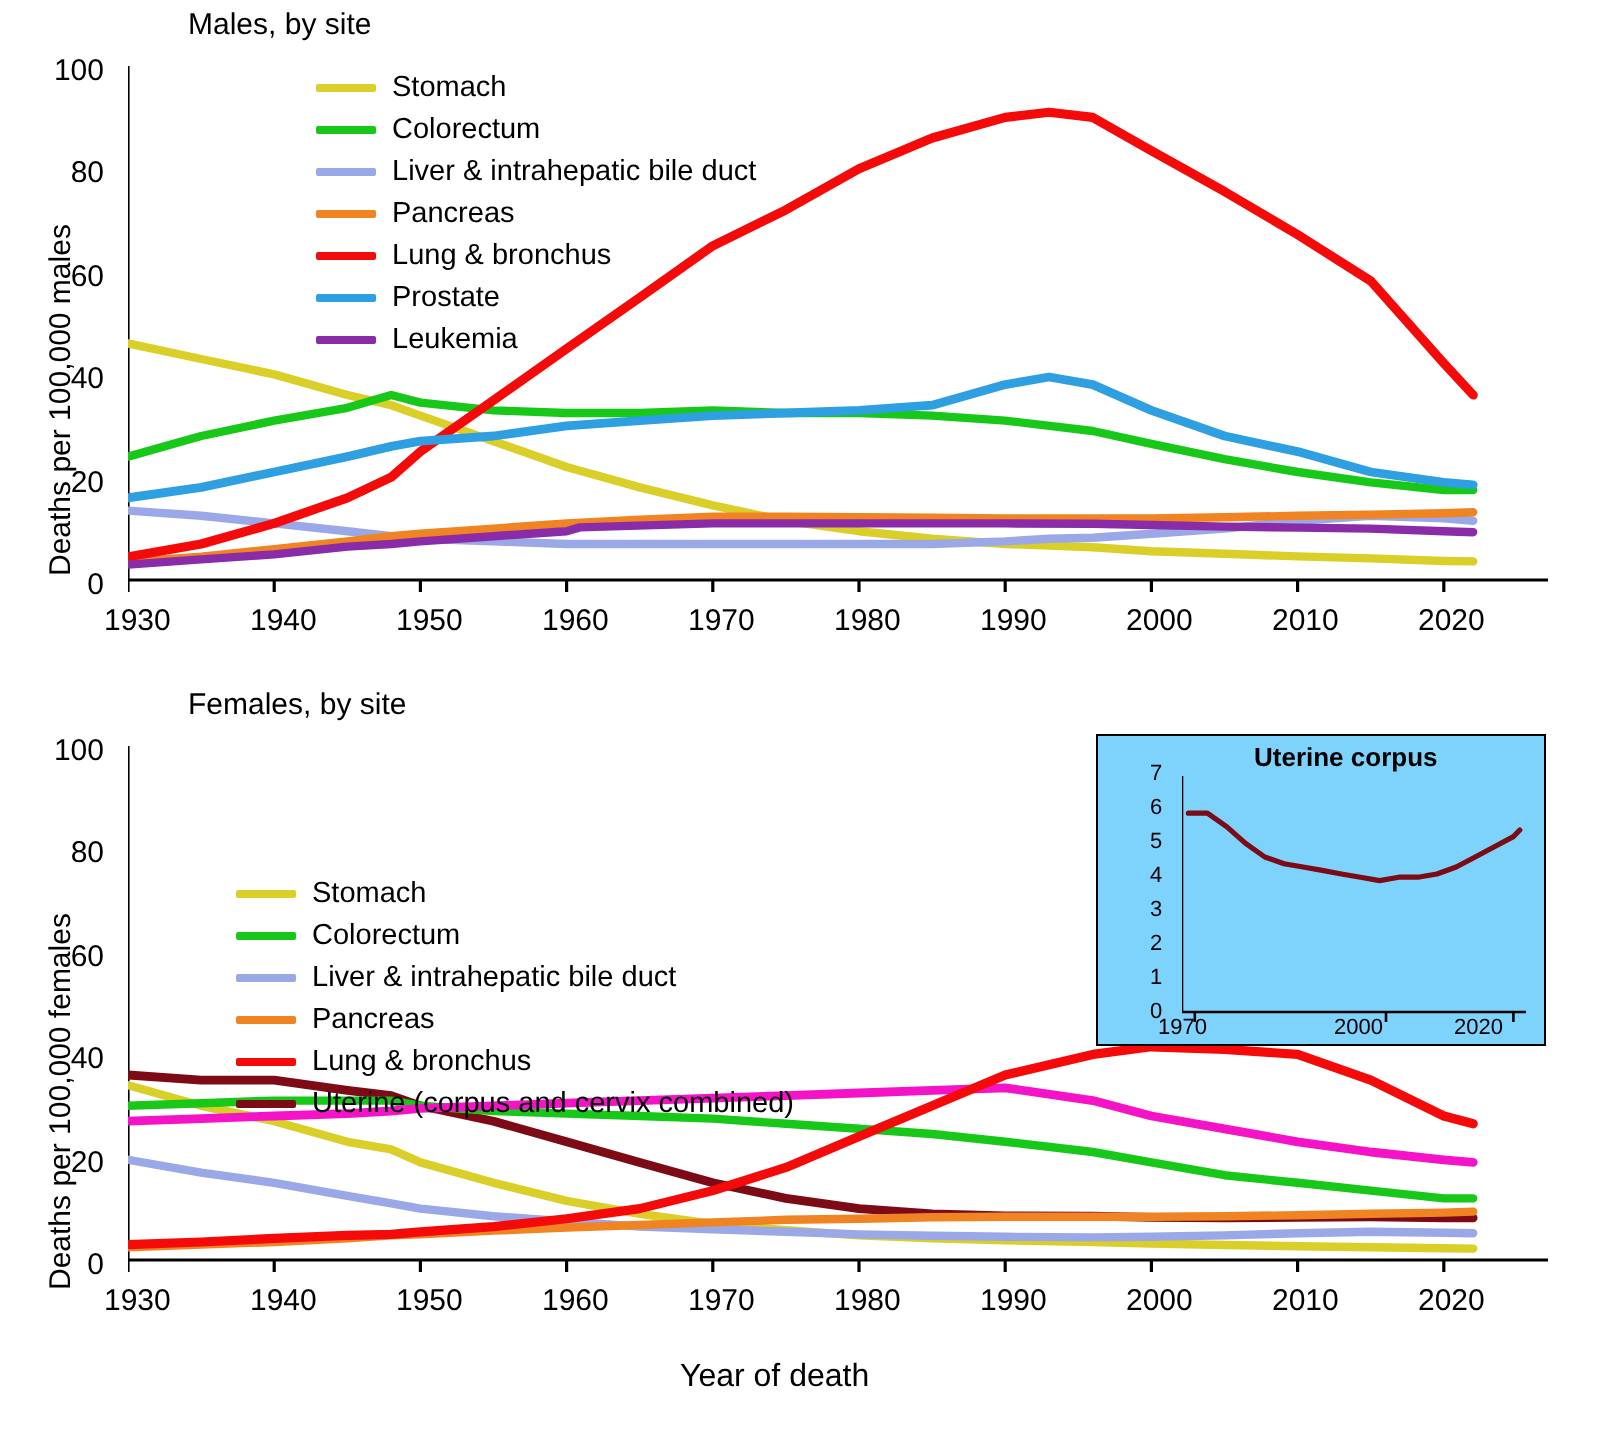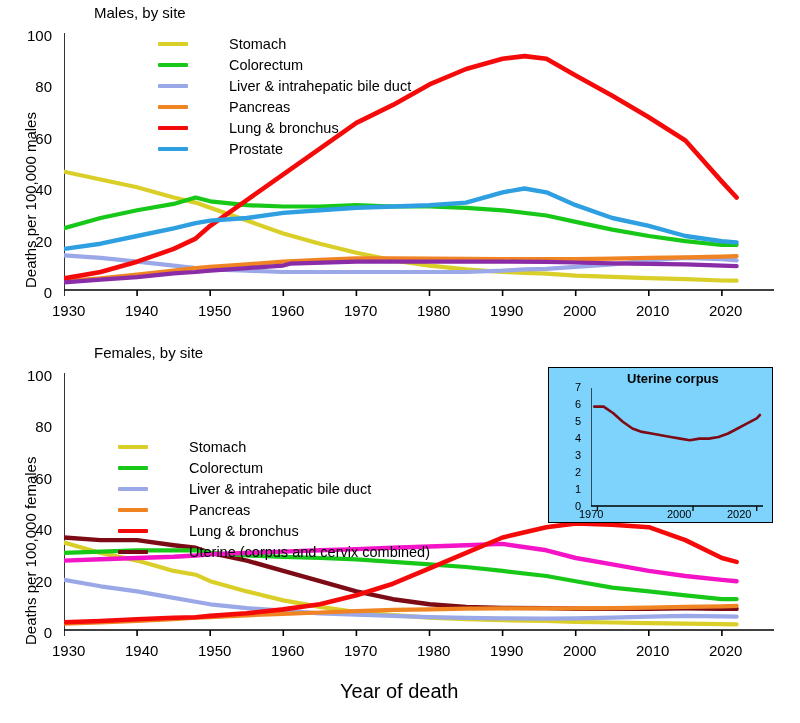--- a/index.html
+++ b/index.html
@@ -26,39 +26,38 @@
   }
   .axis-label-y {
     position: absolute;
     font-size: 15px;
     transform: rotate(-90deg);
     transform-origin: left top;
     white-space: nowrap;
   }
   .axis-label-x {
     position: absolute;
-    font-size: 20px;
+    font-size: 16px;
     white-space: nowrap;
   }
   .tick-label {
     position: absolute;
     font-size: 15px;
     white-space: nowrap;
   }
   .tick-label.y {
     text-align: right;
   }
   .legend {
     position: absolute;
   }
   .legend-row {
     display: flex;
     align-items: center;
     height: 21px;
-    gap: 33px;
   }
   .legend-swatch {
     width: 30px;
     height: 4px;
     border-radius: 1px;
     margin-right: 8px;
     flex: 0 0 auto;
   }
   .legend-text {
     font-size: 14.5px;
@@ -165,20 +164,24 @@
       <span class="legend-swatch" style="background:#f08422;"></span>
       <span class="legend-text">Pancreas</span>
     </div>
     <div class="legend-row">
       <span class="legend-swatch" style="background:#f50a0a;"></span>
       <span class="legend-text">Lung &amp; bronchus</span>
     </div>
     <div class="legend-row">
       <span class="legend-swatch" style="background:#2e9fe0;"></span>
       <span class="legend-text">Prostate</span>
+    </div>
+    <div class="legend-row">
+      <span class="legend-swatch" style="background:#8a2ba8;"></span>
+      <span class="legend-text">Leukemia</span>
     </div>
   </div>
 </div>
 
 <div class="panel" style="left:0; top:340px; width:800px; height:383px;">
 
   <div class="panel-title" style="left:94px; top:4px;">Females, by site</div>
 
   <div class="axis-label-y" style="left:22px; top:305px;">Deaths per 100,000 females</div>
 

